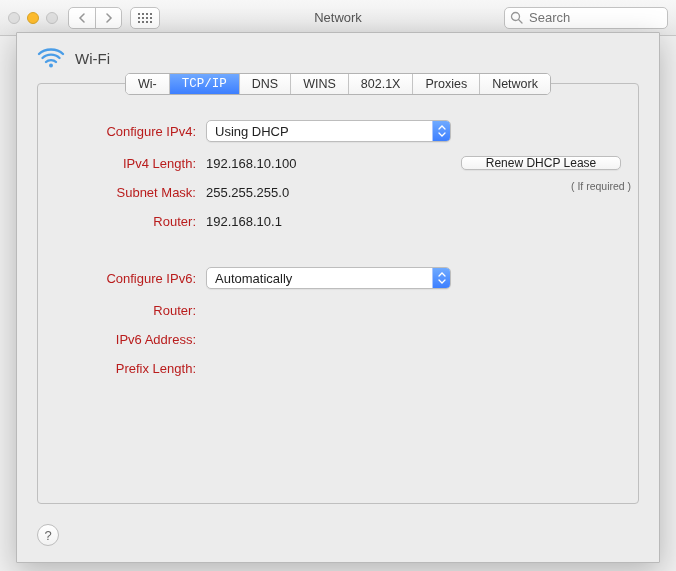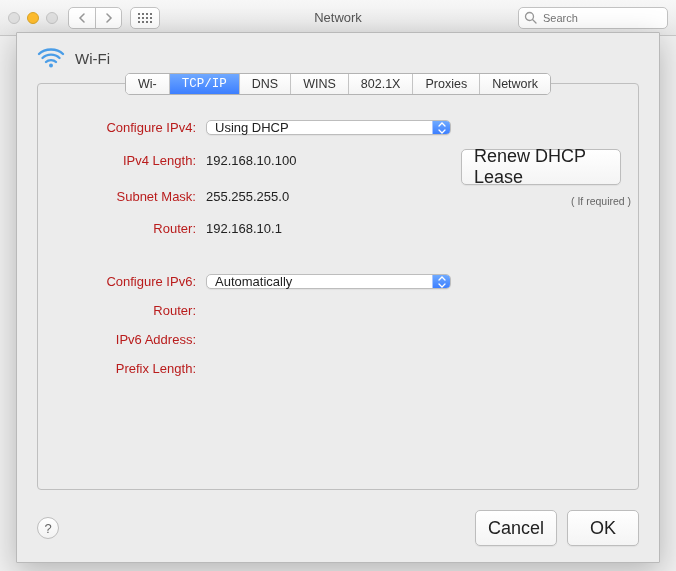--- a/index.html
+++ b/index.html
@@ -32,22 +32,22 @@
   .dot.max{ background:#e0e0e0; border:0.5px solid #c4c4c4;}
   .navbtns { display:flex; border:1px solid #c2c2c2; border-radius:5px; overflow:hidden; height:22px; background:#fff;}
   .navbtn { width:26px; display:flex; align-items:center; justify-content:center; color:#888;}
   .navbtn + .navbtn { border-left:1px solid #c2c2c2;}
   .gridbtn{ margin-left:8px; width:30px; height:22px; border:1px solid #c2c2c2; border-radius:5px; background:#fff; display:flex; align-items:center; justify-content:center;}
   .gridicon{ display:grid; grid-template-columns:repeat(4,2px); grid-auto-rows:2px; gap:2px;}
   .gridicon span{ background:#777; width:2px; height:2px;}
   .title-center{ position:absolute; left:50%; transform:translateX(-50%); color:#555; font-size:13px;}
   .searchwrap{ margin-left:auto; position:relative;}
   .searchwrap input{
-    width:150px; height:22px; border:1px solid #c2c2c2; border-radius:5px;
-    padding:0 8px 0 24px; font-size:11px; background:#fff; color:#7f1d1d;
+    width:164px; height:22px; border:1px solid #c2c2c2; border-radius:5px;
+    padding:0 8px 0 24px; font-size:13px; background:#fff; color:#7f1d1d;
   }
   .searchwrap svg{ position:absolute; left:6px; top:4px;}
   
   .sheet{
     position:absolute;
     top:32px; left:16px; right:16px; bottom:8px;
     background:#ececec;
     border:1px solid #b9b9b9;
     border-radius:1px;
     box-shadow:0 8px 30px rgba(0,0,0,.25);
@@ -81,36 +81,36 @@
     column-gap:10px;
     row-gap:14px;
     align-items:center;
   }
   .lbl{ text-align:right; color:#b91c1c;}
   .val{ color:#222;}
   .gap{ height:10px; grid-column:1/4;}
   
   .mac-select{
     display:flex; align-items:center; justify-content:space-between;
-    height:15px; border:1px solid #bdbdbd; border-radius:5px;
+    height:22px; border:1px solid #bdbdbd; border-radius:5px;
     background:#fff; padding:0 0 0 8px; font-size:13px; width:245px;
     box-shadow:0 1px 1px rgba(0,0,0,.05);
   }
   .mac-select .endcap{
     width:18px; height:100%;
     background:linear-gradient(#6faaff,#3d7fff);
     border-left:1px solid #a9c6ff;
     display:flex; align-items:center; justify-content:center;
     border-top-right-radius:4px; border-bottom-right-radius:4px;
     color:#fff;
   }
   .endcap svg{ display:block;}
   .rightcol{ display:flex; flex-direction:column; align-items:flex-start; gap:10px;}
   .btn{
-    height:36px; padding:0 12px; font-size:18px;
+    height:14px; padding:0 12px; font-size:12px;
     border:1px solid #bdbdbd; border-radius:5px;
     background:linear-gradient(#ffffff,#f4f4f4);
     box-shadow:0 1px 1px rgba(0,0,0,.05);
     display:inline-flex; align-items:center; justify-content:center;
     cursor:pointer;
   }
   .dhcp-row{ display:flex; align-items:center; gap:8px;}
   .dhcp-row input{
     width:100px; height:20px; border:1px solid #bdbdbd; border-radius:3px; padding:0 4px; font-size:12px; background:#fff;
   }
@@ -258,18 +258,14 @@
 
       <div class="lbl">Prefix Length:</div>
       <div class="val"></div>
       <div></div>
 
     </div>
   </div>
 
   <div class="sheet-footer">
     <div class="help-btn">?</div>
-    <div class="footer-right">
-      <div class="btn">Cancel</div>
-      <div class="btn">OK</div>
-    </div>
   </div>
 </div>
 
 </body></html>

